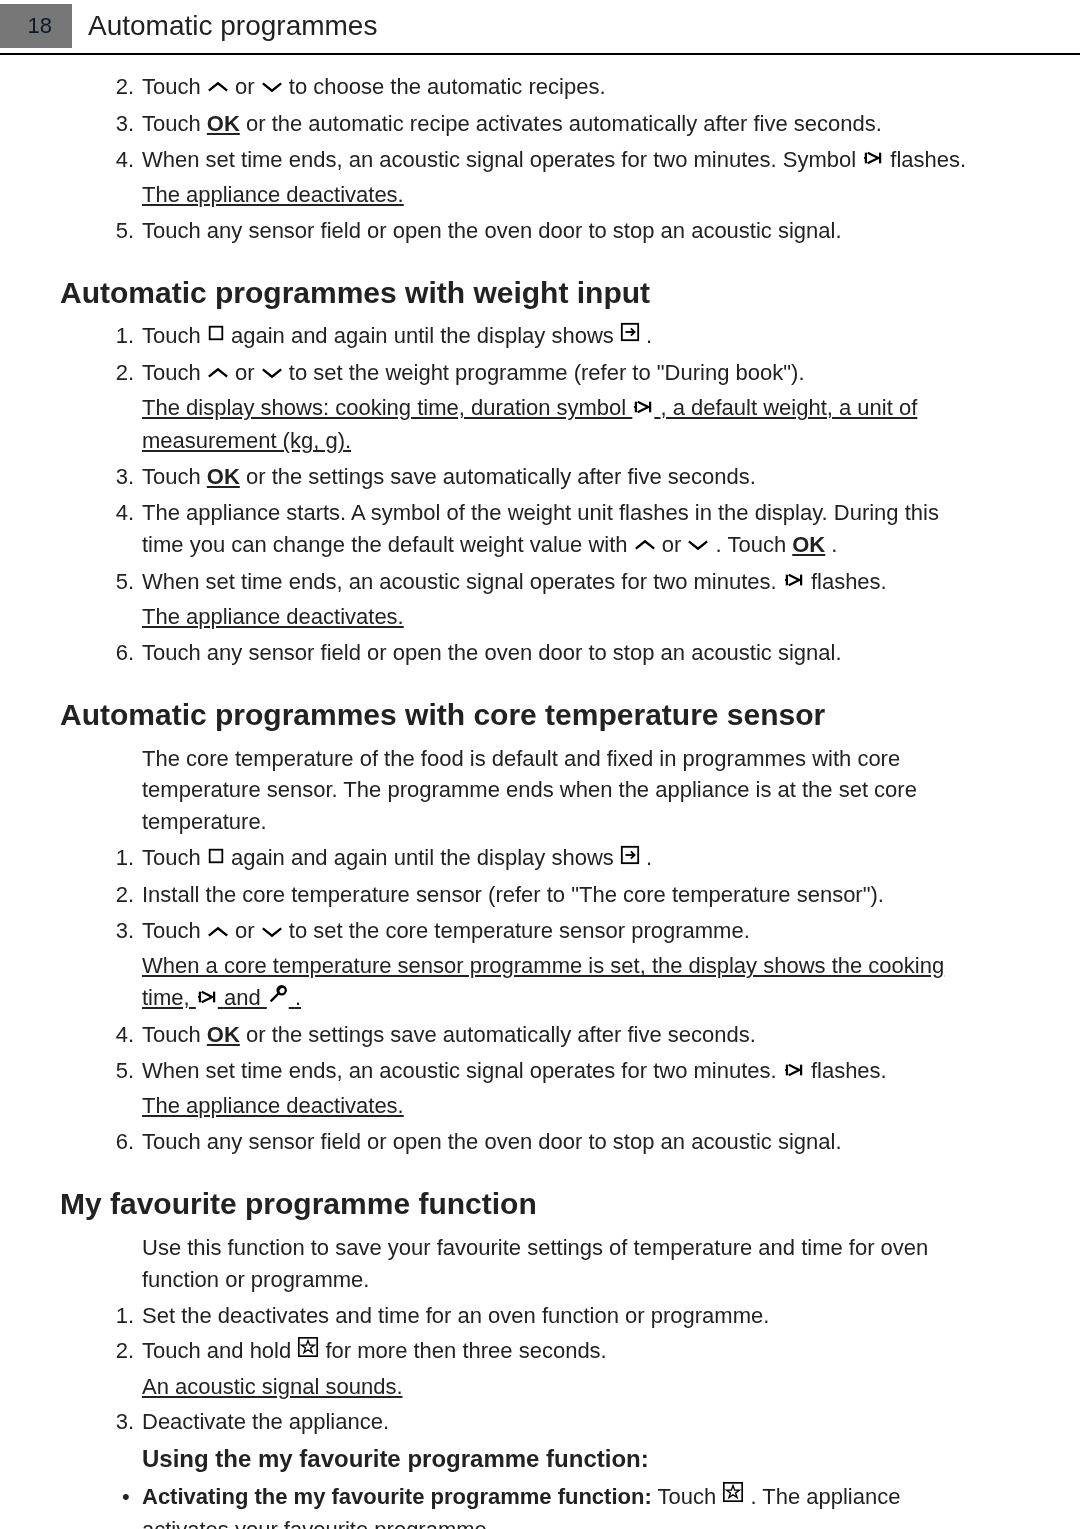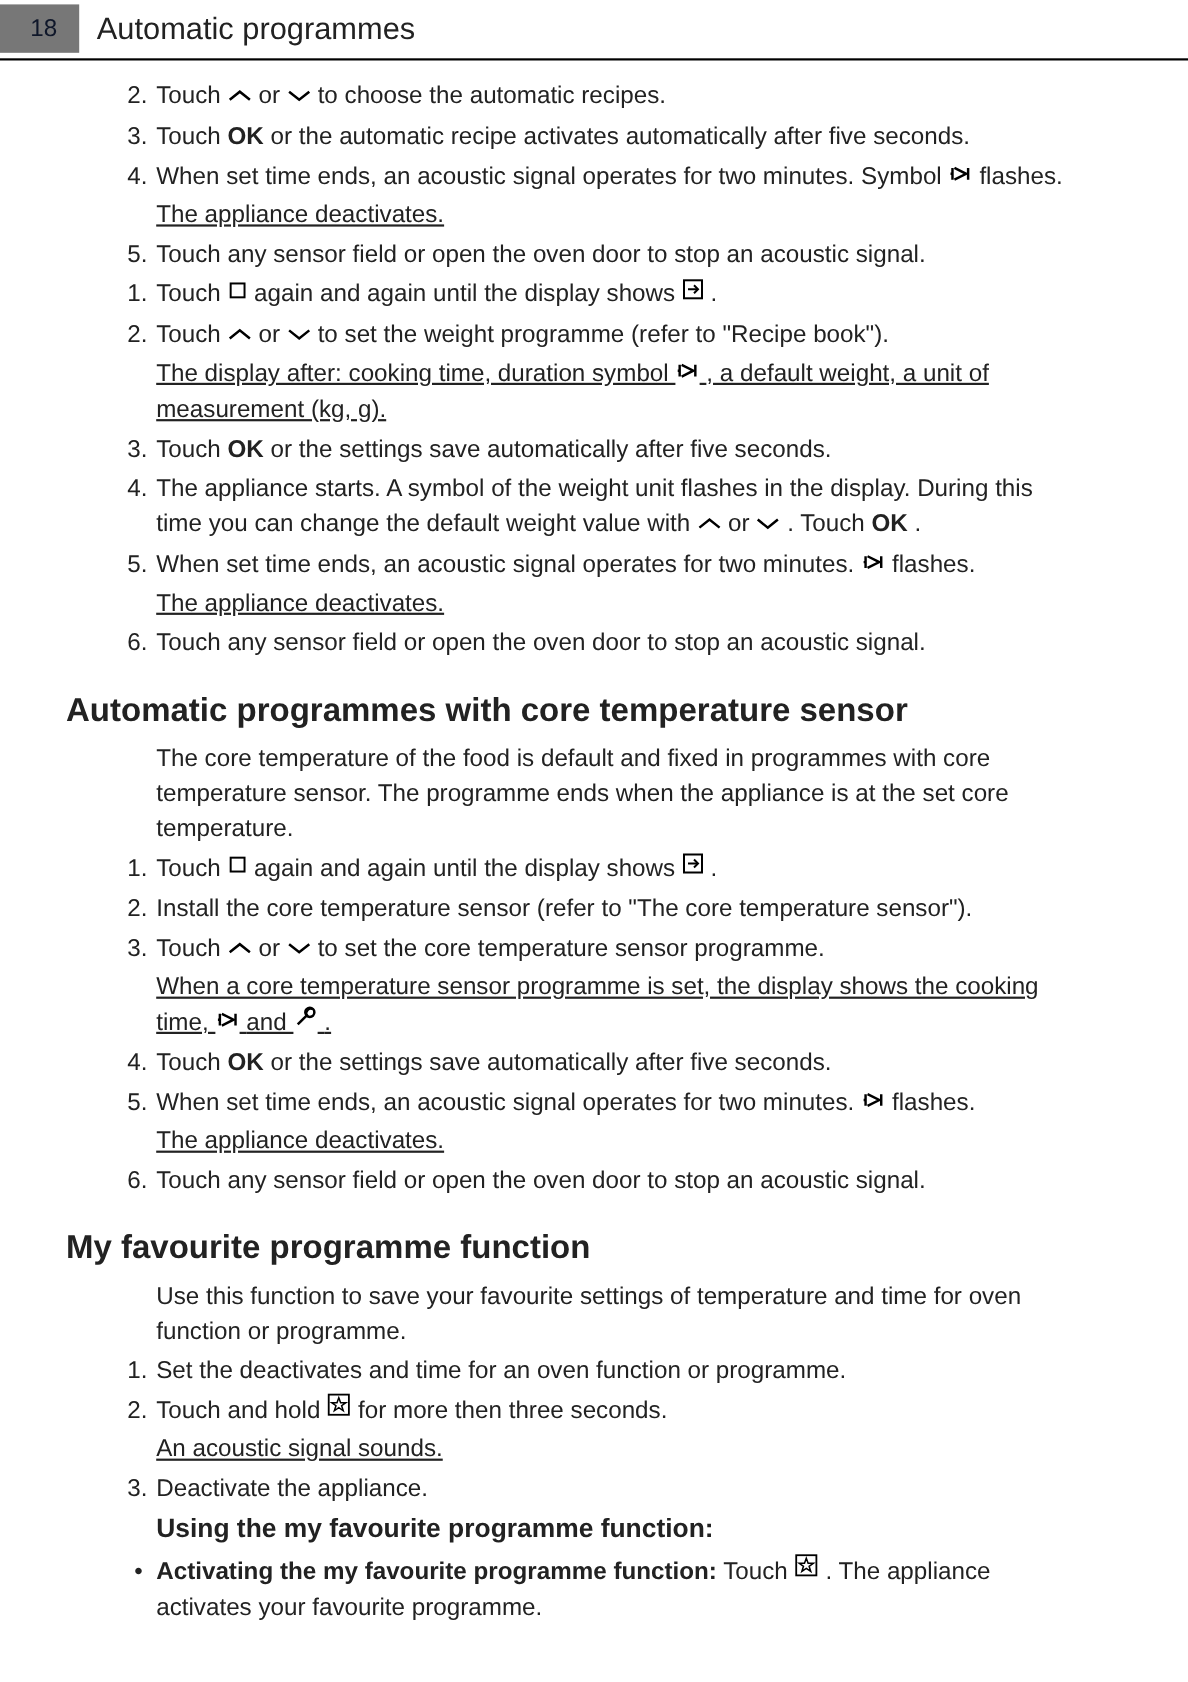--- a/index.html
+++ b/index.html
@@ -90,20 +90,21 @@
   }
   .icon {
     display: inline-block;
     vertical-align: middle;
     position: relative;
     top: -2px;
   }
   .bold-ok {
     font-weight: 700;
     font-family: Arial, sans-serif;
+    text-decoration: underline;
   }
   .bold {
     font-weight: 600;
   }
 </style>
 </head>
 <body>
 
 <svg width="0" height="0" style="position:absolute">
   <symbol id="icon-up" viewBox="0 0 24 12">
@@ -171,20 +172,21 @@
           </svg></span>
       <span> flashes.</span>
       <div class="sub">The appliance deactivates.</div>
     </li>
     <li>
       <span class="num">5.</span>
       <span>Touch any sensor field or open the oven door to stop an acoustic signal.</span>
     </li>
   </ol>
 
+  <h2>Automatic programmes with weight input</h2>
   <ol>
     <li>
       <span class="num">1.</span>
       <span>Touch </span>
       <span class="icon"><svg width="18" height="18">
             <use href="#icon-square"></use>
           </svg></span>
       <span> again and again until the display shows </span>
       <span class="icon"><svg width="20" height="20">
             <use href="#icon-autobox"></use>
@@ -194,23 +196,23 @@
     <li>
       <span class="num">2.</span>
       <span>Touch </span>
       <span class="icon"><svg width="22" height="12">
             <use href="#icon-up"></use>
           </svg></span>
       <span> or </span>
       <span class="icon"><svg width="22" height="12">
             <use href="#icon-down"></use>
           </svg></span>
-      <span> to set the weight programme (refer to "Recipe book").</span>
+      <span> to set the weight programme (refer to "During book").</span>
       <div class="sub">
-        <span>The display after: cooking time, duration symbol </span>
+        <span>The display shows: cooking time, duration symbol </span>
         <span class="icon"><svg width="22" height="16">
               <use href="#icon-duration"></use>
             </svg></span>
         <span> , a default weight, a unit of measurement (kg, g).</span>
       </div>
     </li>
     <li>
       <span class="num">3.</span>
       <span>Touch </span>
       <span class="bold-ok">OK</span>

